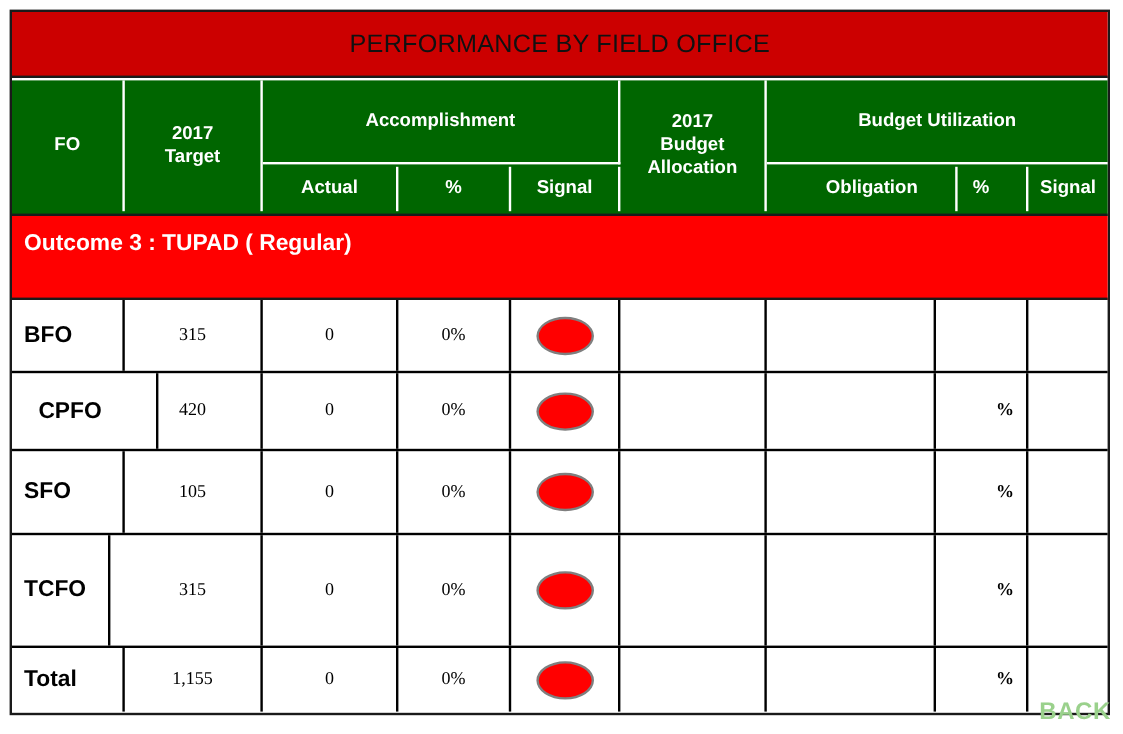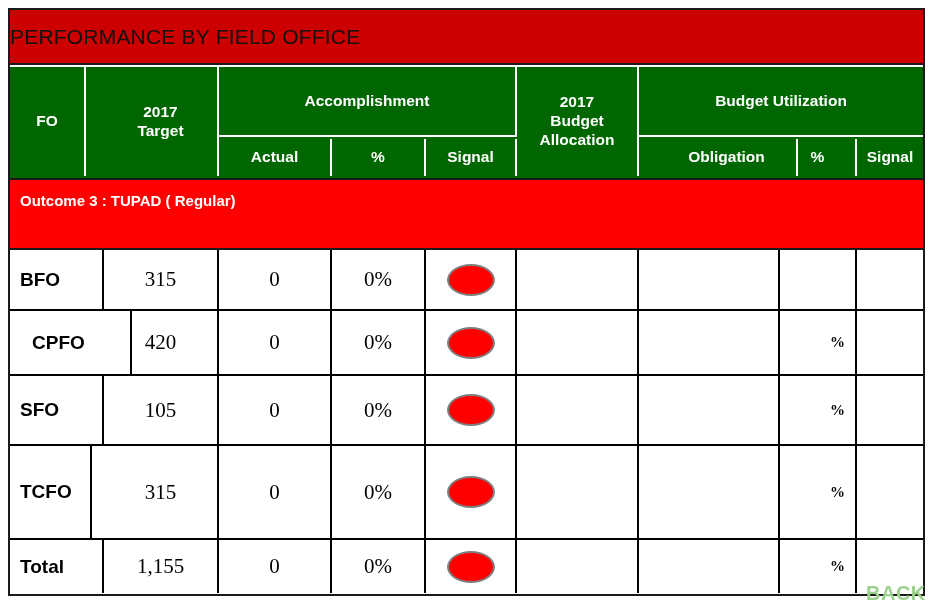--- a/index.html
+++ b/index.html
@@ -36,20 +36,21 @@
   
   .title-band {
     position: absolute;
     left: 0;
     top: 0;
     width: 913px;
     height: 55px;
     background: #cc0000;
     display: flex;
     align-items: center;
+    justify-content: center;
     border-bottom: 2px solid #1a1a1a;
     box-sizing: border-box;
   }
   .title-band .title-text {
     font-size: 21px;
     font-weight: normal;
     color: #111111;
     letter-spacing: 0.2px;
     white-space: nowrap;
   }
@@ -91,21 +92,21 @@
     height: 70px;
     background: #ff0000;
     border-bottom: 2px solid #1a1a1a;
     box-sizing: border-box;
     display: flex;
     align-items: flex-start;
   }
   .section-band .section-text {
     color: #ffffff;
     font-weight: bold;
-    font-size: 15px;
+    font-size: 19px;
     padding: 12px 0 0 10px;
     white-space: nowrap;
   }
 
   
   .data-grid {
     position: absolute;
     left: 0;
     top: 240px;
     width: 913px;
@@ -135,21 +136,21 @@
     justify-content: flex-start;
     padding-left: 10px;
     font-size: 19px;
     font-weight: bold;
     color: #000000;
     font-family: "Liberation Sans", sans-serif;
   }
   .cell-num {
     justify-content: center;
     font-family: "Liberation Serif", serif;
-    font-size: 21px;
+    font-size: 15px;
     color: #000000;
   }
   .cell-pct-right {
     justify-content: flex-end;
     padding-right: 10px;
     font-family: "Liberation Serif", serif;
     font-size: 15px;
     font-weight: bold;
     color: #000000;
   }
@@ -186,21 +187,21 @@
 <div id="stage">
 
   <div class="table-frame">
 
     <div class="title-band">
       <span class="title-text">PERFORMANCE BY FIELD OFFICE</span>
     </div>
 
     <div class="header-band">
 
-      <div class="hcell" style="left:0px; top:0px; width:76px; height:109px;">
+      <div class="hcell" style="left:0px; top:0px; width:94px; height:109px;">
         <span>FO</span>
       </div>
 
       <div class="hcell" style="left:94px; top:0px; width:115px; height:109px;">
         <span>
           <span>2017</span><br>
           <span>Target</span>
         </span>
       </div>
 

